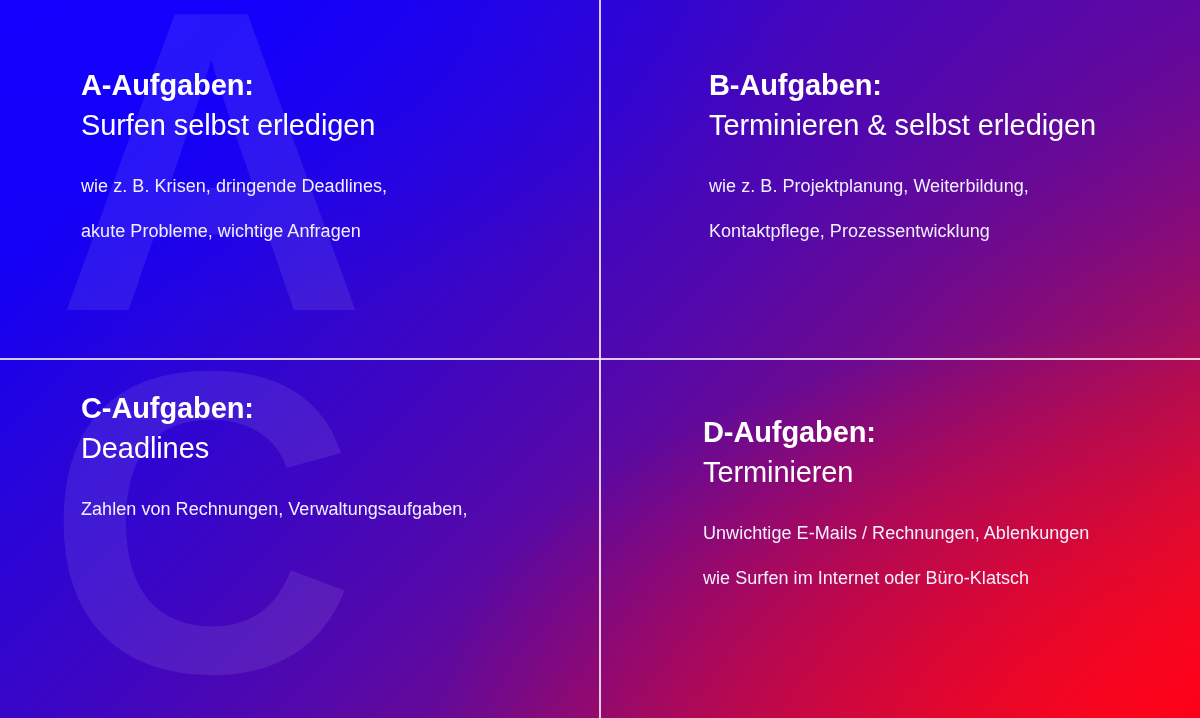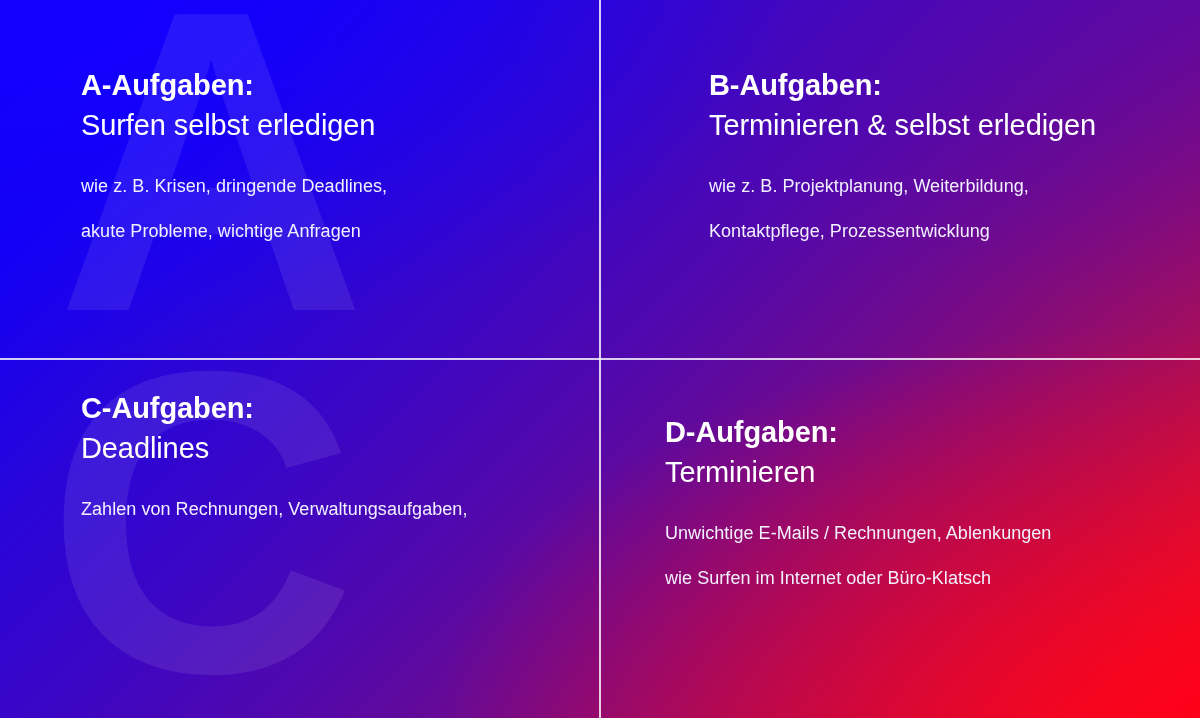--- a/index.html
+++ b/index.html
@@ -78,21 +78,21 @@
   
   .content {
     position:relative;
     z-index:3;
     padding-left:81px;
     padding-right:30px;
   }
   .q-tl .content { padding-top:68px; }
   .q-tr .content { padding-top:68px; padding-left:65px;margin-left:44px; }
   .q-bl .content { padding-top:32px; }
-  .q-br .content { padding-top:56px; padding-left:65px; }
+  .q-br .content { padding-top:56px; padding-left:103px; }
 
   .title-strong {
     font-size:29px;
     font-weight:700;
     color:#ffffff;
     letter-spacing:-0.1px;
     line-height:1.18;
     white-space:nowrap;
   }
 

